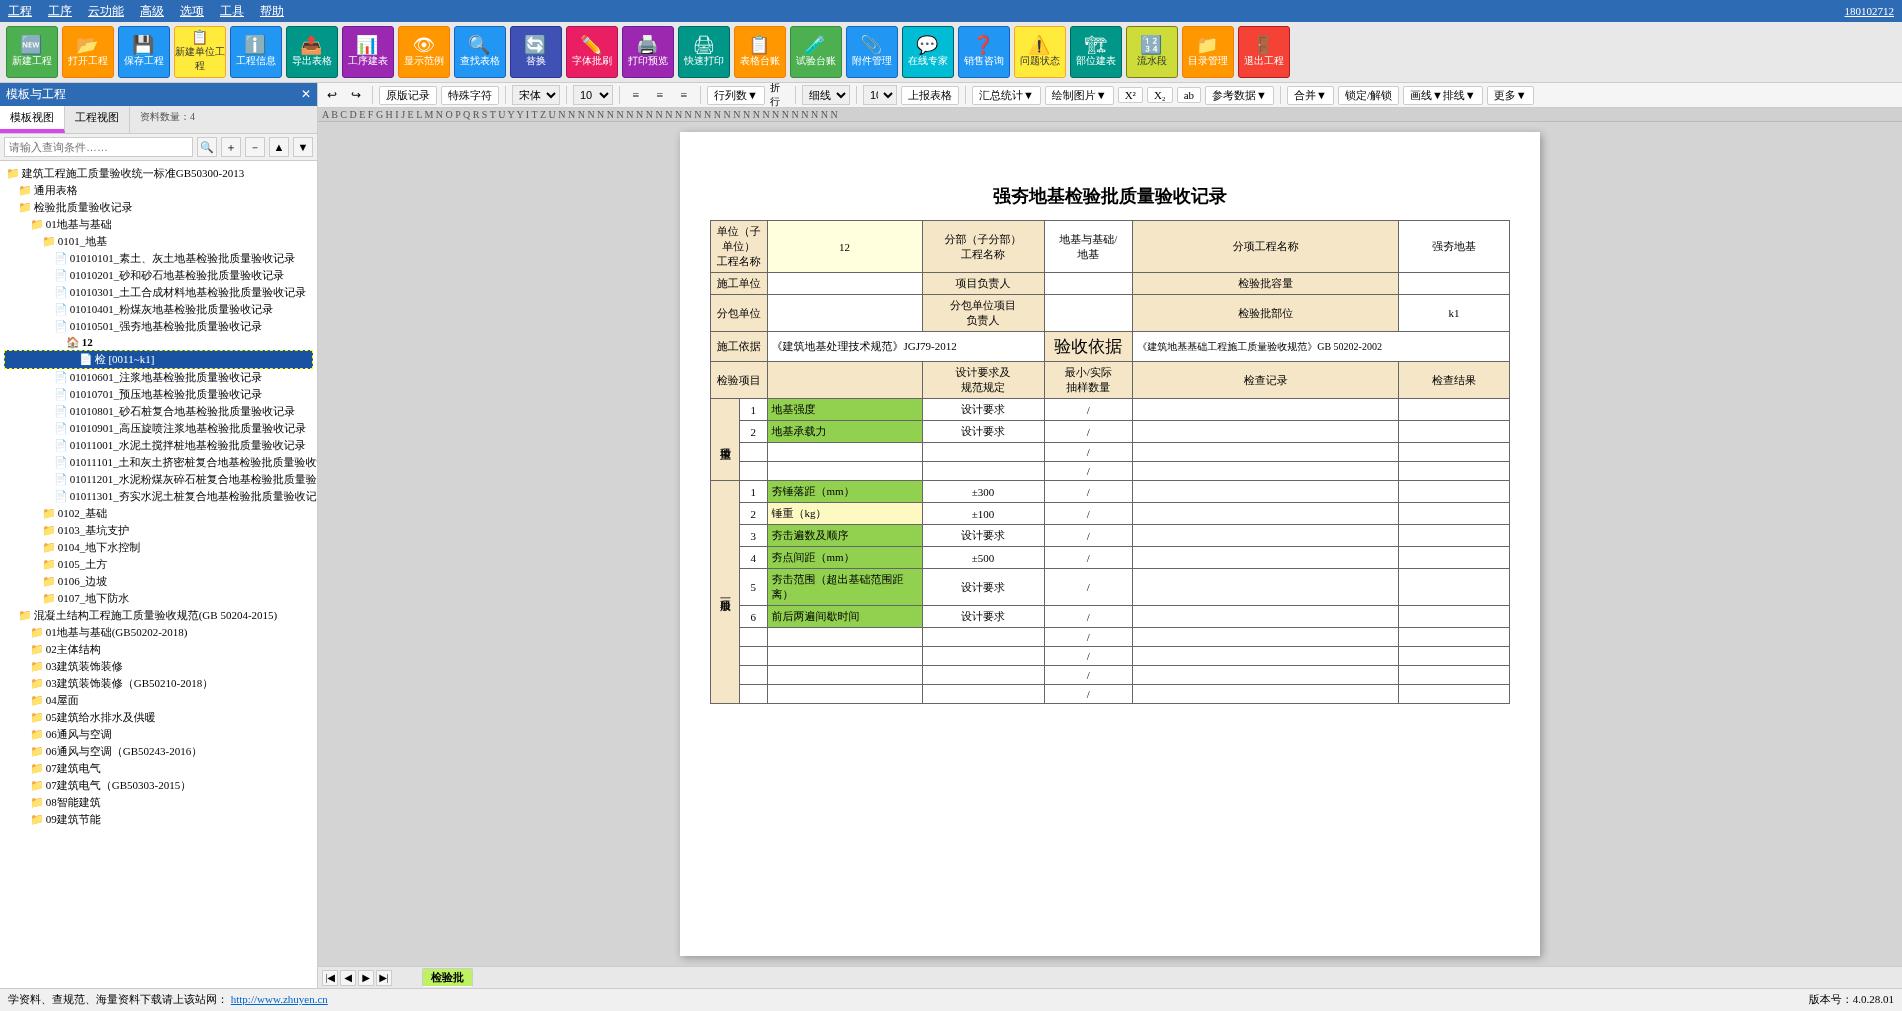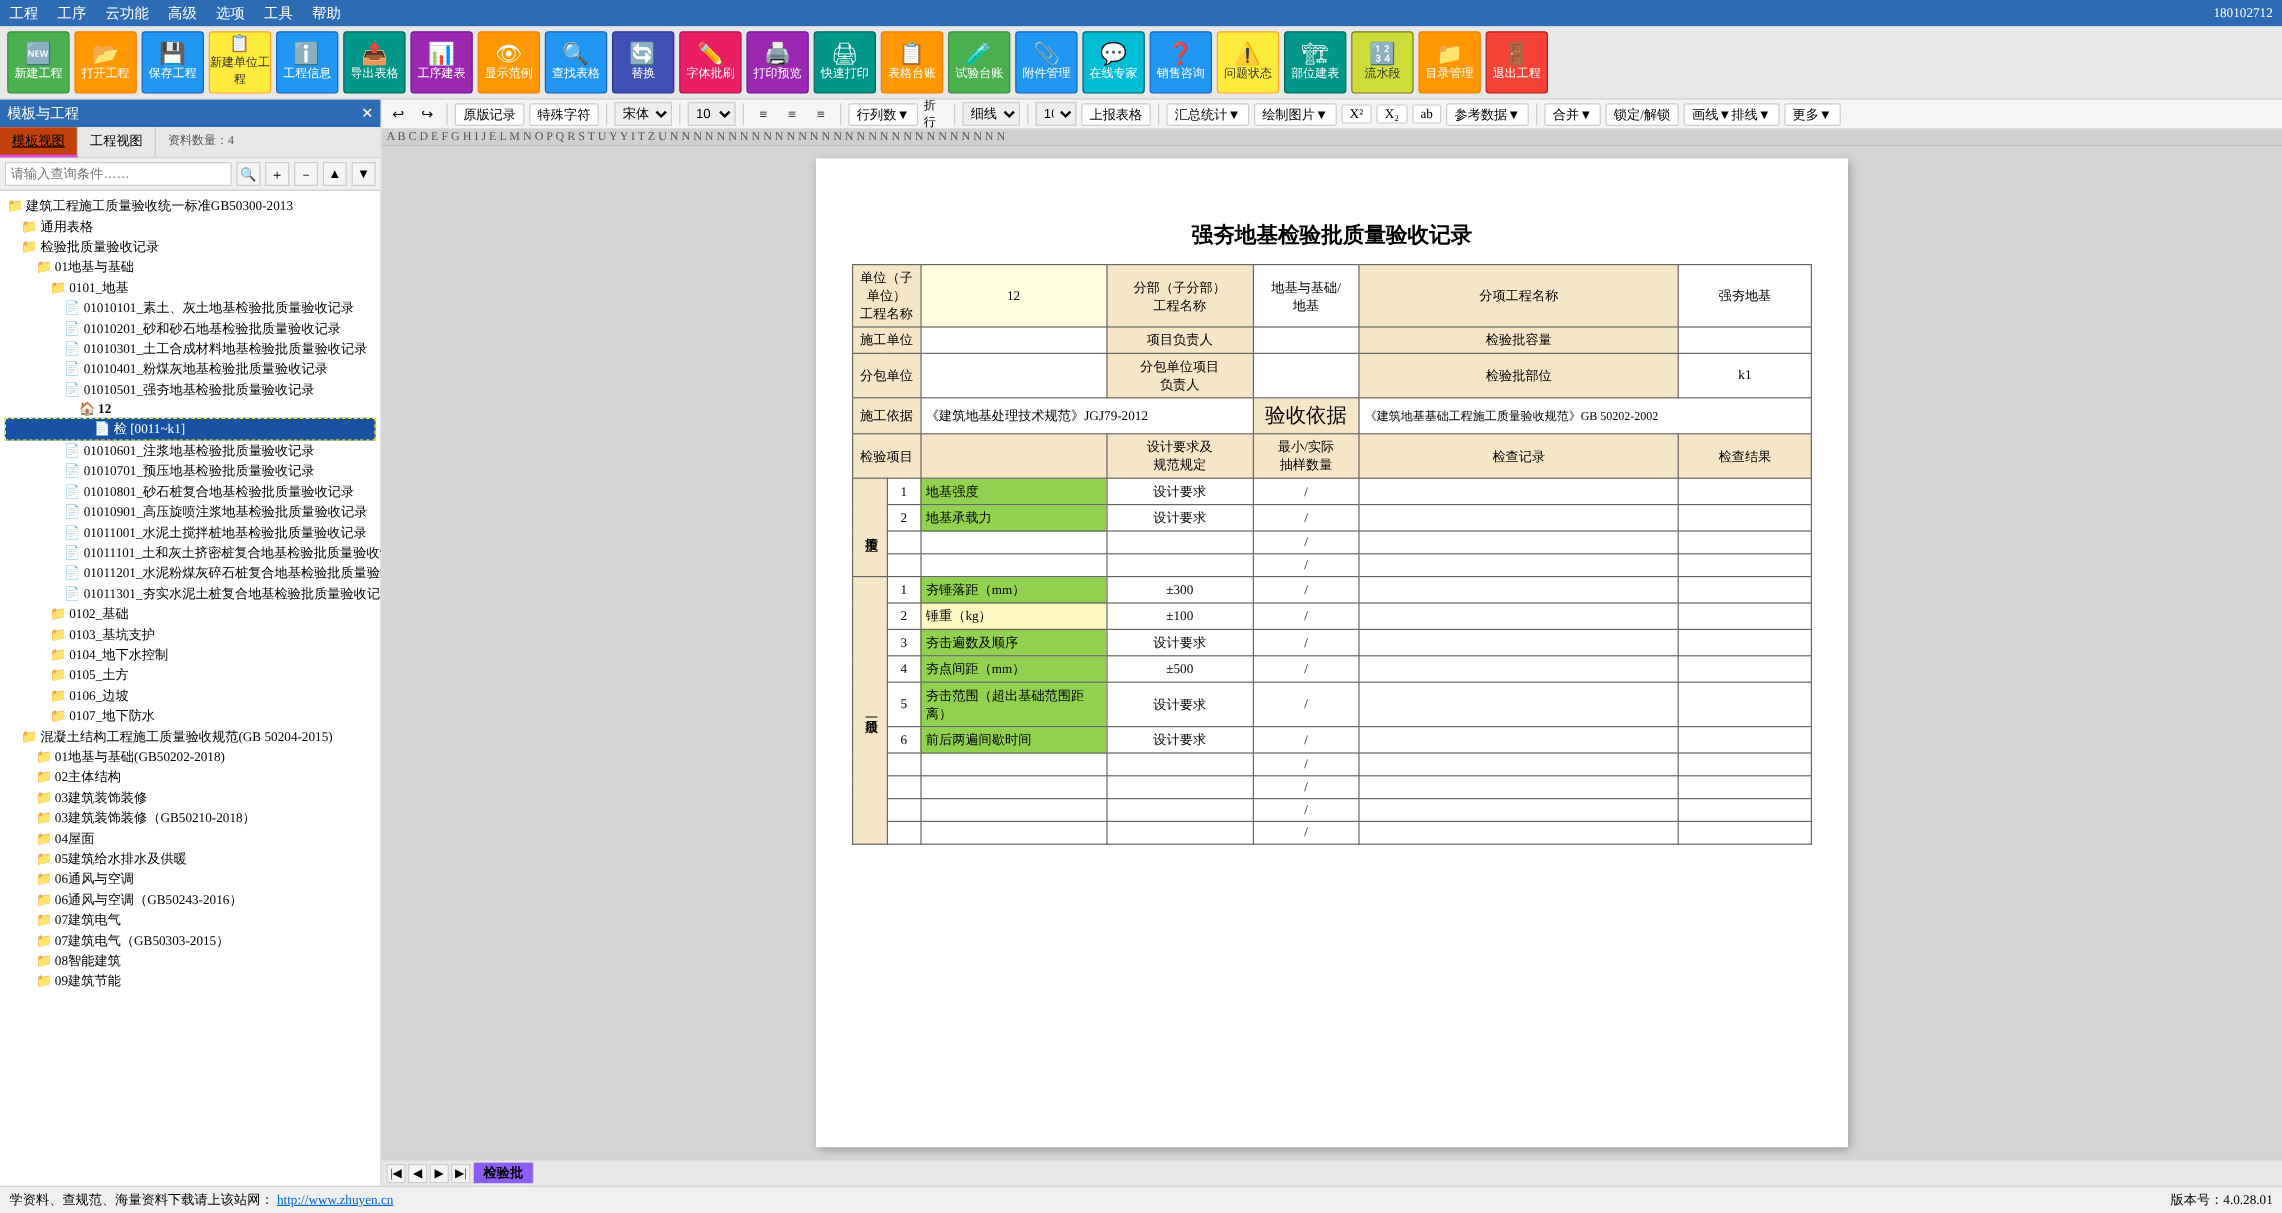--- a/index.html
+++ b/index.html
@@ -1,20 +1,20 @@
 <!DOCTYPE html>
 <html><head>
   <meta charset="utf-8">
   <style>
     * { box-sizing: border-box; margin: 0; padding: 0; }
     body { font-family: 'SimSun', '宋体', serif; font-size: 12px; background: #f0f0f0; overflow: hidden; width: 1902px; height: 1011px; }
 
     
     #menu-bar { background: #2e6bb5; color: white; height: 22px; display: flex; align-items: center; padding: 0 8px; gap: 16px; font-size: 12px; }
-    #menu-bar span { cursor: pointer; }
+    #menu-bar span { cursor: pointer; text-decoration: underline; }
 
     
     #toolbar { background: #e8e8e8; border-bottom: 1px solid #ccc; padding: 4px 6px; display: flex; flex-wrap: wrap; gap: 4px; align-items: center; }
     .tool-btn { display: flex; flex-direction: column; align-items: center; justify-content: center; width: 52px; height: 52px; background: #f5f5f5; border: 1px solid #ccc; border-radius: 3px; cursor: pointer; font-size: 10px; color: #333; text-align: center; }
     .tool-btn .icon-area { font-size: 18px; line-height: 1; }
     .tool-btn-green { background: #4caf50; color: white; border-color: #388e3c; }
     .tool-btn-orange { background: #ff9800; color: white; border-color: #f57c00; }
     .tool-btn-blue { background: #2196f3; color: white; border-color: #1565c0; }
     .tool-btn-yellow { background: #ffeb3b; color: #333; border-color: #f9a825; }
     .tool-btn-purple { background: #9c27b0; color: white; border-color: #6a1b9a; }
@@ -25,21 +25,21 @@
     .tool-btn-cyan { background: #00bcd4; color: white; border-color: #006064; }
     .tool-btn-lime { background: #cddc39; color: #333; border-color: #827717; }
 
     
     #main { display: flex; height: calc(1011px - 22px - 62px - 22px); }
 
     
     #left-panel { width: 318px; background: white; border-right: 1px solid #ccc; display: flex; flex-direction: column; }
     #left-tabs { display: flex; background: #e8e8e8; border-bottom: 1px solid #ccc; }
     .left-tab { padding: 4px 10px; font-size: 11px; cursor: pointer; border-right: 1px solid #ccc; }
-    .left-tab.active { background: #c2410c; border-bottom: 2px solid #d946ef; text-decoration: underline; }
+    .left-tab.active { background: #ffffff; border-bottom: 4px solid #d946ef; }
     #left-panel-header { padding: 3px 4px; background: #f0f0f0; border-bottom: 1px solid #ccc; display: flex; align-items: center; gap: 4px; font-size: 11px; }
     #search-input { flex: 1; height: 20px; border: 1px solid #ccc; padding: 0 4px; font-size: 11px; }
     .panel-btn { width: 20px; height: 20px; border: 1px solid #ccc; background: #f5f5f5; cursor: pointer; display: flex; align-items: center; justify-content: center; font-size: 11px; }
     #tree-area { flex: 1; overflow-y: auto; padding: 4px; font-size: 11px; }
     .tree-item { padding: 1px 0; padding-left: 4px; cursor: pointer; white-space: nowrap; }
     .tree-item.highlight { background: #0052a3; color: white; border: 1px dashed #ff0; }
     .tree-indent-0 { padding-left: 2px; }
     .tree-indent-1 { padding-left: 14px; }
     .tree-indent-2 { padding-left: 26px; }
     .tree-indent-3 { padding-left: 38px; }
@@ -77,21 +77,21 @@
     .value-cell { text-align: center; }
     .section-label-cell { background: #f5e6c8; font-size: 11px; writing-mode: vertical-rl; text-orientation: mixed; }
 
     
     #status-bar { background: #f0f0f0; border-top: 1px solid #ccc; padding: 2px 8px; font-size: 11px; display: flex; justify-content: space-between; align-items: center; height: 22px; }
     #status-bar a { color: #0066cc; }
 
     
     #sheet-tabs { background: #e8e8e8; border-top: 1px solid #ccc; padding: 2px 4px; display: flex; align-items: center; gap: 2px; height: 22px; }
     .sheet-tab { padding: 1px 8px; border: 1px solid #ccc; background: white; cursor: pointer; font-size: 11px; border-radius: 2px 2px 0 0; }
-    .sheet-tab.active { background: #8b5cf6; border-bottom-color: white; font-weight: bold; }
+    .sheet-tab.active { background: #bef264; border-bottom-color: white; font-weight: bold; margin-left: 28px; }
     .sheet-nav { width: 16px; height: 16px; border: 1px solid #ccc; background: #f5f5f5; cursor: pointer; display: flex; align-items: center; justify-content: center; font-size: 10px; }
   </style>
 </head>
 <body>
 
 <div id="menu-bar">
   <span>工程</span>
   <span>工序</span>
   <span>云功能</span>
   <span>高级</span>

